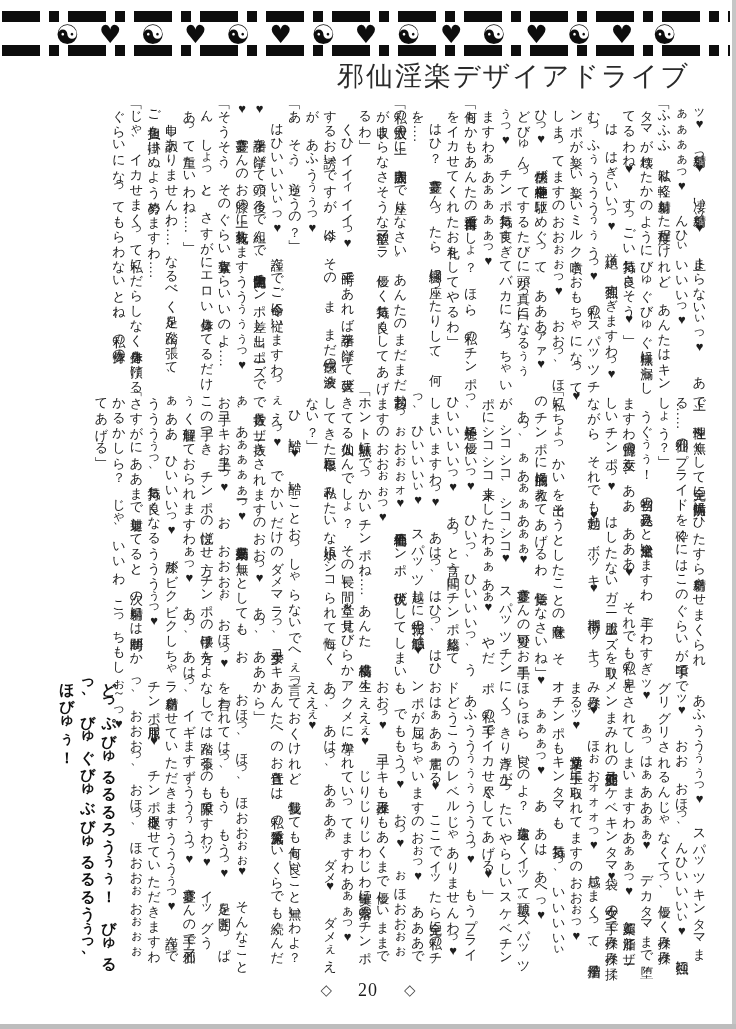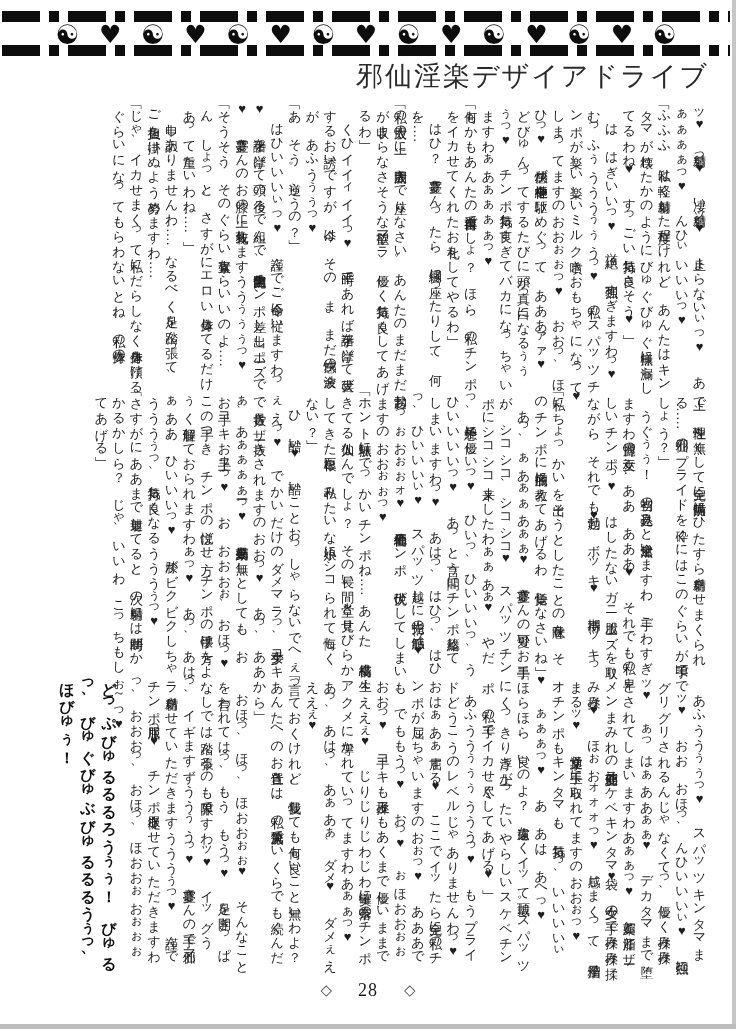--- a/index.html
+++ b/index.html
@@ -16,21 +16,21 @@
     background:repeating-linear-gradient(90deg,#0d0d0d 0 38px,transparent 38px 47px,#0d0d0d 47px 57px,transparent 57px 66px);}
   .dash-top{top:3px;}
   .dash-bottom{top:37px;}
   .symbol-row{position:absolute;top:11px;left:0;right:0;display:flex;
     justify-content:space-evenly;align-items:center;padding:0 34px;height:30px;}
   .symbol-row span{line-height:1;color:#0d0d0d;}
   .sym-yy{font-size:27px;font-family:"DejaVu Sans",sans-serif;}
   .sym-ht{font-size:25px;font-family:"DejaVu Sans",sans-serif;}
 
   
-  .title{position:absolute;top:58px;right:27px;font-size:27px;letter-spacing:2px;
+  .title{position:absolute;top:58px;right:46px;font-size:27px;letter-spacing:2px;
     font-family:"DejaVu Sans","Liberation Sans",sans-serif;color:#2a2a2a;white-space:nowrap;}
 
   
   .band{position:absolute;right:28px;width:652px;
     writing-mode:vertical-rl;text-orientation:mixed;
     font-size:13px;line-height:17.6px;letter-spacing:0.2px;color:#1e1e1e;}
   .band-1{top:101px;height:287px;}
   .band-2{top:388px;height:285px;}
   .band-3{top:672px;height:296px;}
   .band p{margin:0;padding:0;}
@@ -104,18 +104,18 @@
   <p class="sfx">どっぷびゅるるるろうぅぅ！　びゅるっ、びゅぐびゅぶびゅるるるうぅっ、ほびゅぅ！</p>
 <p class="ind">あふううぅぅっ♥　スパッツキンタマまでッ♥　おお、おほっ、んひいいいぃ♥　強烈にグリグリされるんじゃなくてっ、優しく揉み揉みッ♥　ぁっはぁああぁぁ♥　デカタマまで堕とされてしまいますわあぁぁっ♥　媚薬と脂汗とザーメンまみれの変態邪仙スケベキンタマ袋♥　少女の手で揉み揉み揉み揉み♥　ほぉおォォォっ♥　感じまくって、精子溜まるッ♥　文字通り手玉に取られてますのおおぉっ♥　オチンポもキンタマも、気持ちっ、いいいいぃ♥　ぁぁぁっ♥　あ、あは、あへっ♥</p>
     <p>「ほらほら、良いのよ？　遠慮なくイッて頂戴。スパッツにくっきり浮き上がったいやらしいスケベチンポ、私の手でイカせ尽くしてあげる♥」</p>
     <p class="ind">あふううぅぅぅうううっ♥　もうプライドどうこうのレベルじゃありませんわっ♥　おはぁあぁ屈する♥　ここでイッたら完全に私のチンポが屈しちゃいますのおぉっ♥　あああでも、でももうっ♥　おっ♥　ぉほおおぉぉおおっ♥　手コキも玉揉みもあくまで優しいままでぇええぇ♥　じりじりじわじわ確実に奈落のチンポアクメに導かれていってますわあぁぁっ♥　あっ、あはっ、あぁあぁ、ダメ♥　ダメぇえええぇ♥</p>
     <p>「言っておくけれど、我慢しても何も良いこと無いわよ？　あんたへのお仕置きは、私の気分次第でいくらでも続くんだから」</p>
     <p class="ind">おほっ、ほっ、ほおおぉぉ♥　そんなことを言われてはっ、もう、もうっ♥　足を開きっぱなしでは踏ん張るのも限界ですわッ♥　イッグうっ、イギますずううぅうっ♥　霊夢さんの手で邪仙マラ射精させていただきますうううぅっ♥　謹んでチンポ屈服っ♥　チンポ服従させていただきますわっ、おおおっ、おほっ、ほおおぉおぉぉぉぉ～っ♥</p>
   </div>
 
 <div class="footer">
   <span class="diamond">◇</span>
-  <span class="pnum">28</span>
+  <span class="pnum">20</span>
   <span class="diamond">◇</span>
 </div>
 
 <div class="edge-right"></div>
 <div class="edge-bottom"></div>
 
 </body></html>

